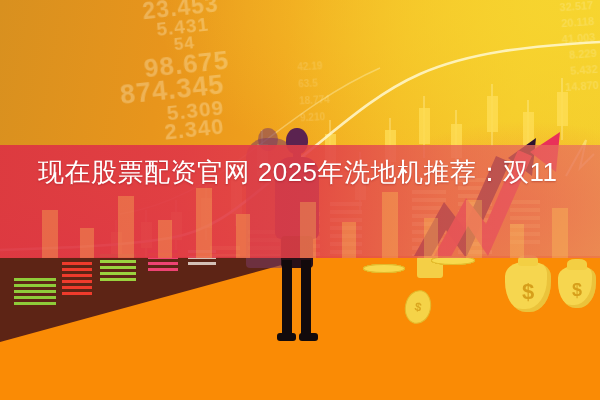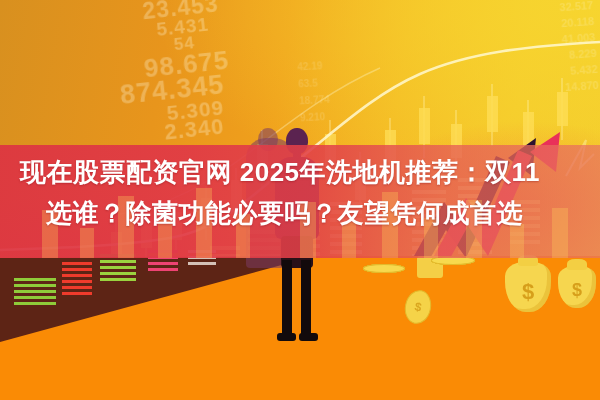--- a/index.html
+++ b/index.html
@@ -161,22 +161,22 @@
     width:20px; height:11px; background:#f3cf43; border-radius:40% 40% 20% 20%;
   }
   .bag-sign{ font-size:22px; font-weight:700; color:#d79f1b; margin-bottom:9px; line-height:1;}
   .coin-gold-cube{
     position:absolute; background:#f4cf46; border-radius:3px;
   }
 
   
   .headline{
     position:absolute; left:0; top:152px; width:600px;
-    padding:0 16px; text-align:center;
-    color:#ffffff; font-weight:700;
+    padding:0 34px; text-align:center;
+    color:#ffffff; font-weight:400;
     font-size:26px; line-height:41px;
     letter-spacing:.5px;
     text-shadow:0 1px 2px rgba(120,10,20,.35);
     white-space:nowrap;
   }
   .hl-line{ display:block; }
   .hl-line.l1{ text-align:left; padding-left:4px; }
   .hl-line.l2{ text-align:left; padding-left:30px; }
 </style>
 </head>
@@ -446,16 +446,15 @@
       <i style="left:382px; width:16px; height:66px;"></i>
       <i style="left:424px; width:14px; height:40px;"></i>
       <i style="left:466px; width:16px; height:58px;"></i>
       <i style="left:510px; width:14px; height:34px;"></i>
       <i style="left:552px; width:16px; height:50px;"></i>
     </div>
   </div>
 
   <div class="headline">
     <span class="hl-line l1">现在股票配资官网 2025年洗地机推荐：双11</span>
-    <span class="hl-line l2">选谁？除菌功能必要吗？友望凭何成首选</span>
   </div>
 
 </div>
 
 </body></html>

